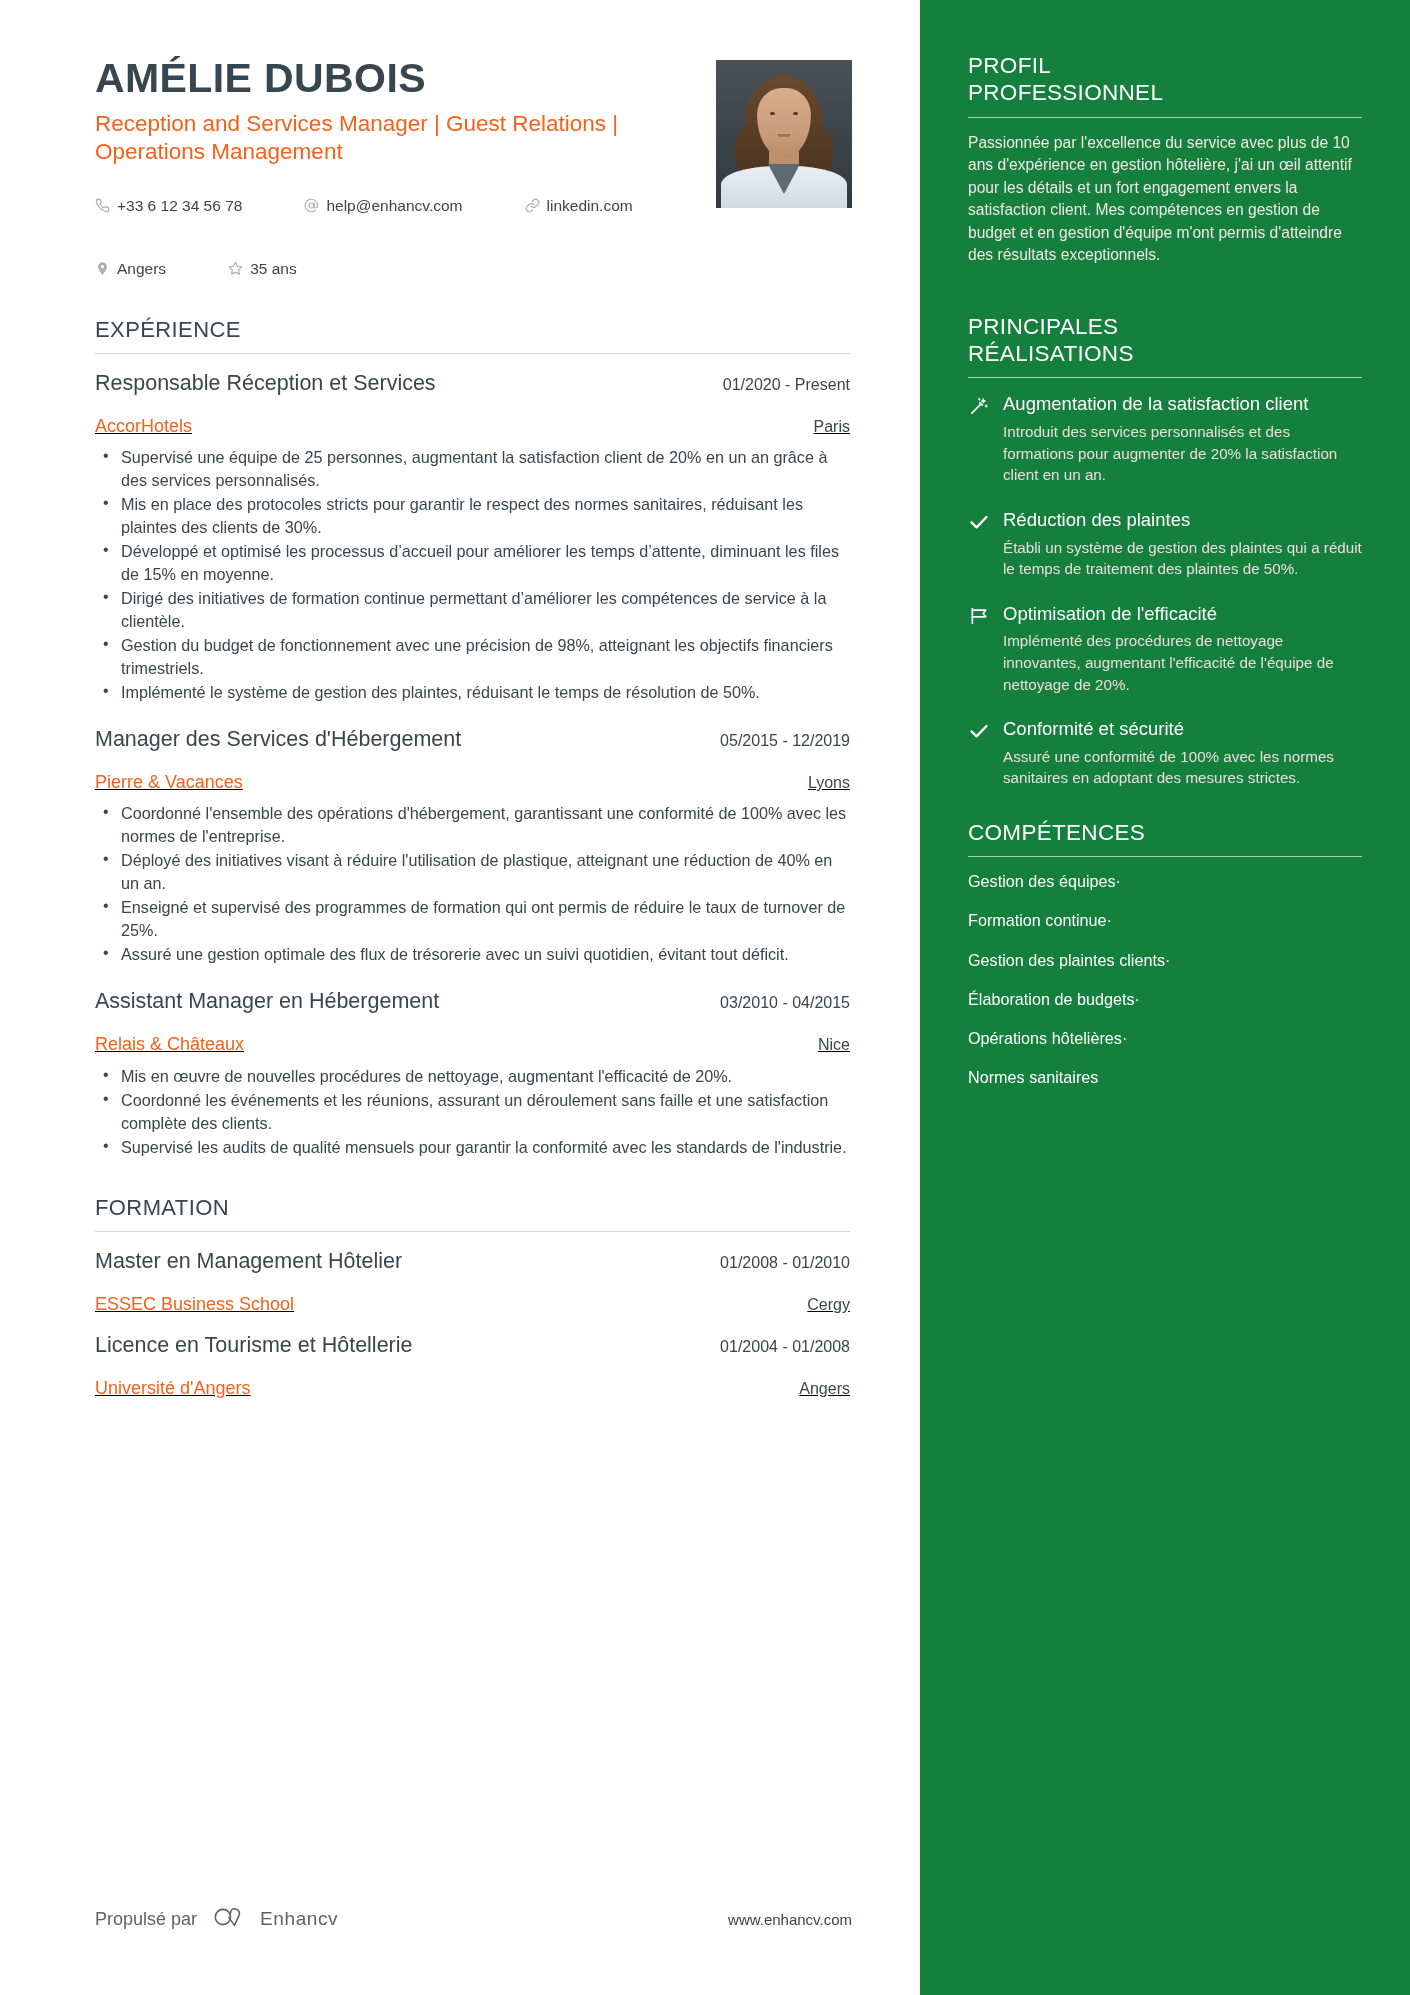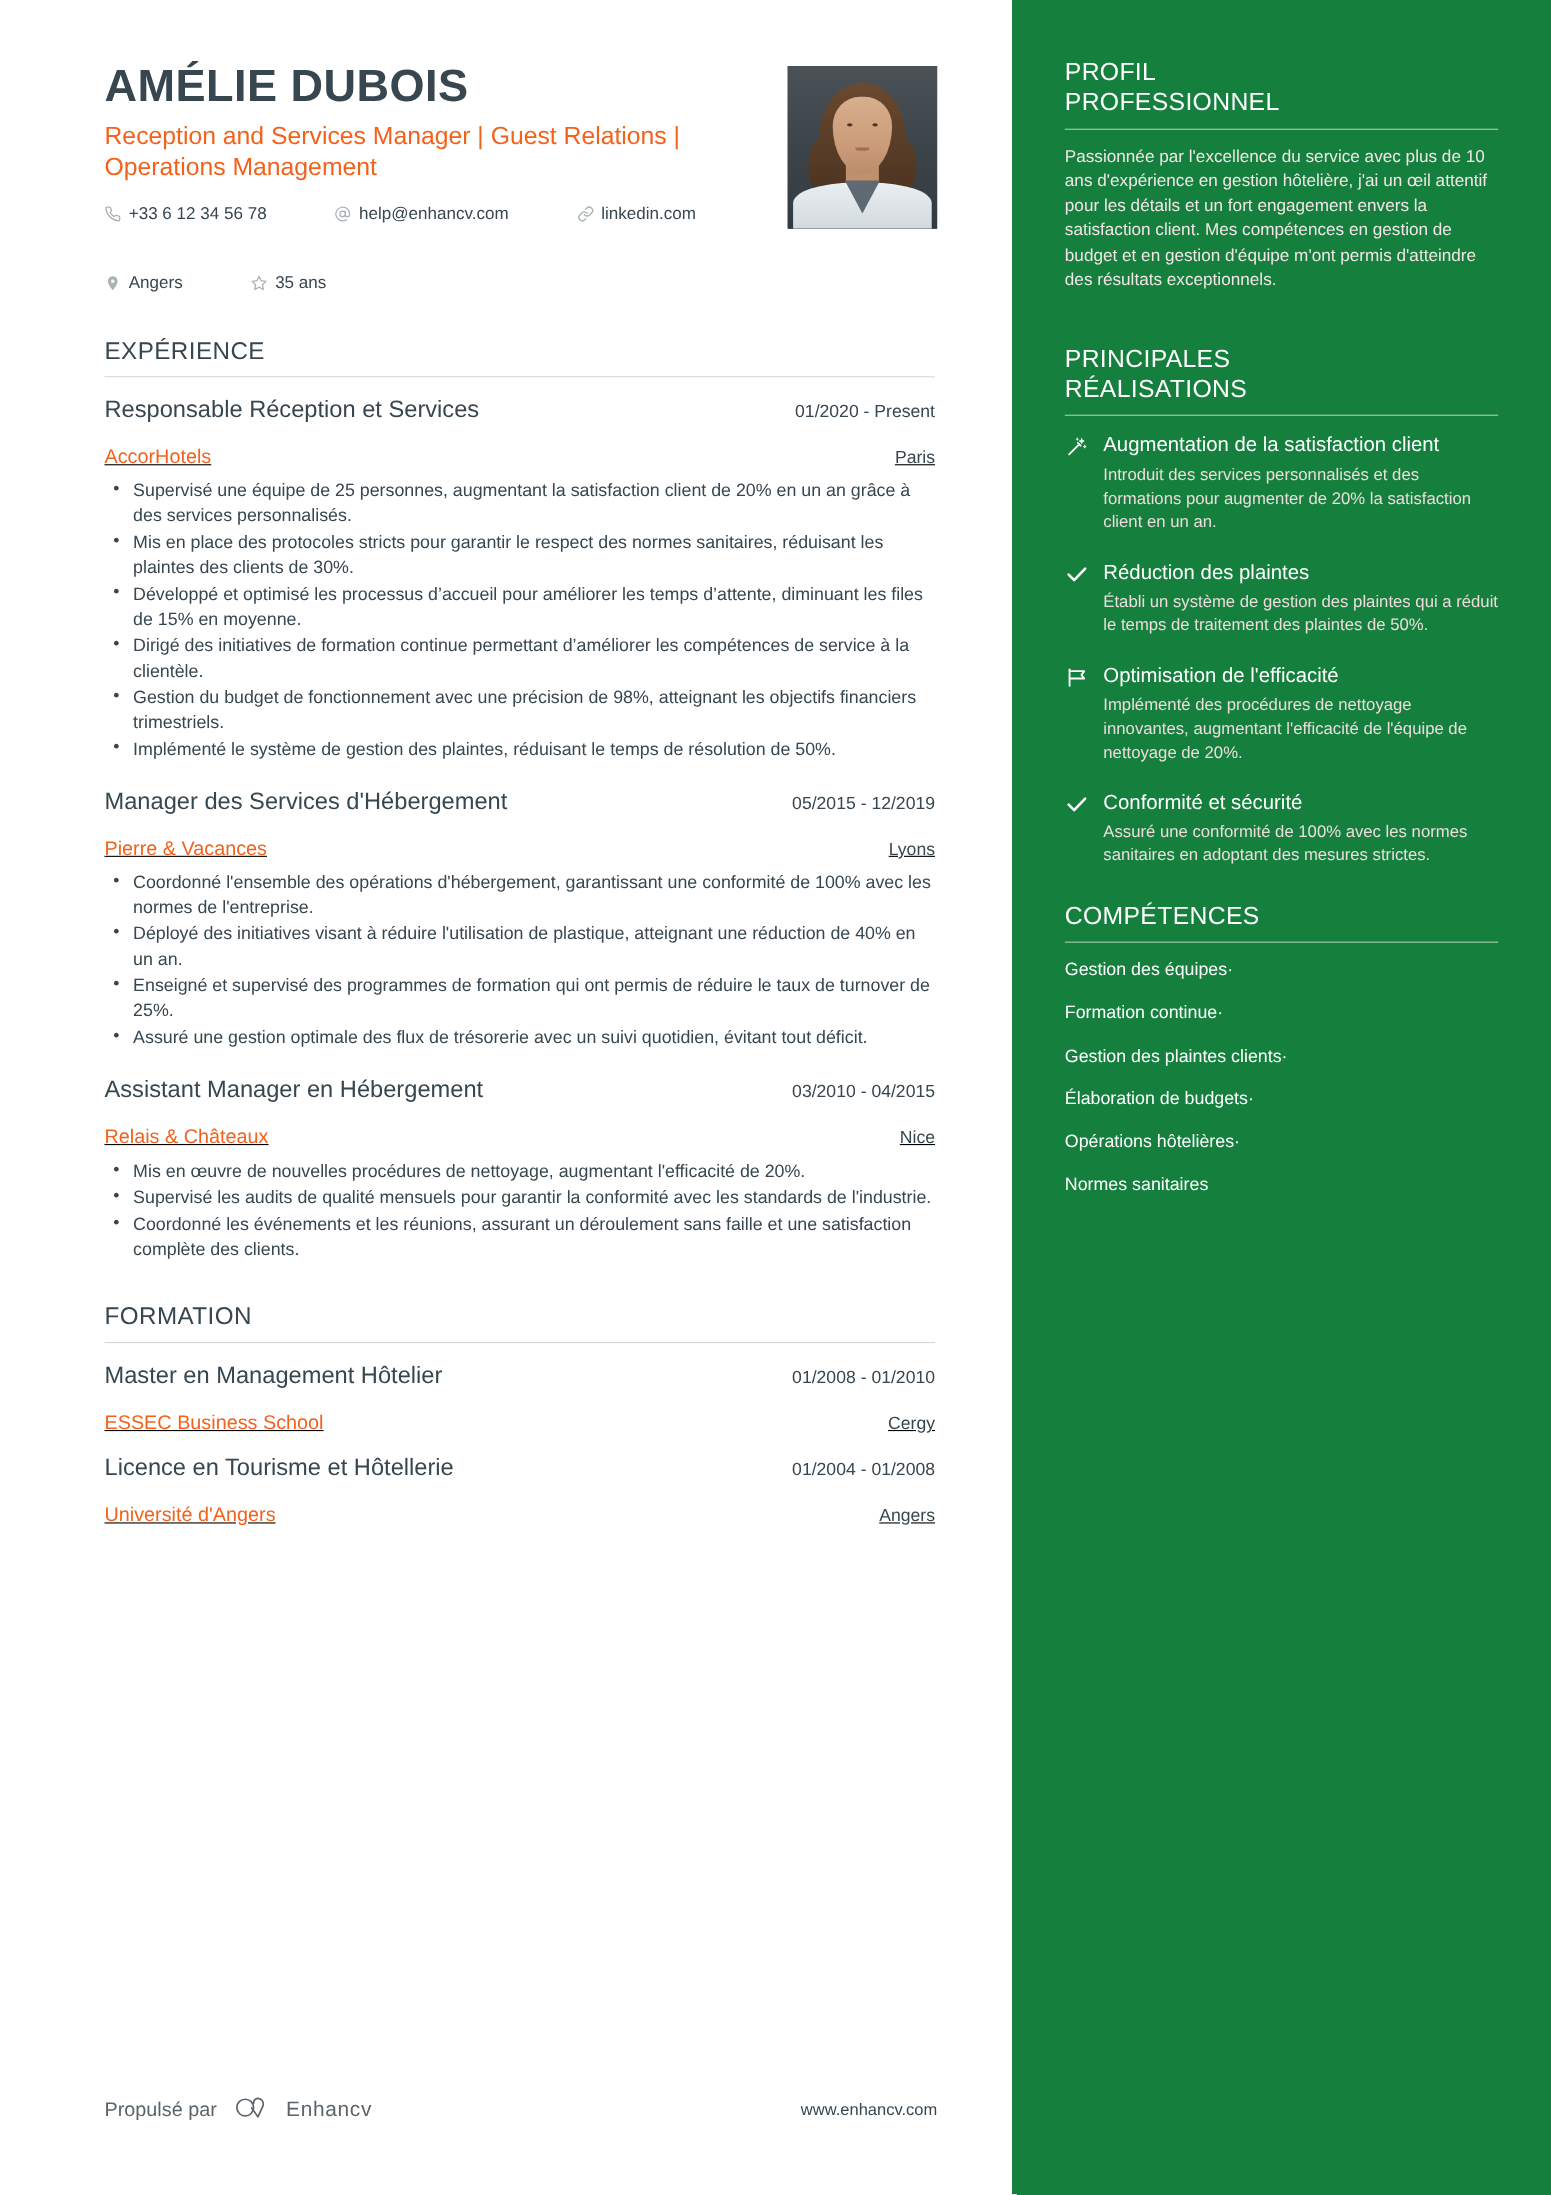--- a/index.html
+++ b/index.html
@@ -34,21 +34,21 @@
     letter-spacing: 0.4px;
     color: #37464f;
     line-height: 1.12;
     margin-bottom: 8px;
   }
   .headline {
     font-size: 22.5px;
     color: #f4611a;
     line-height: 1.27;
     font-weight: 400;
-    margin-bottom: 16px;
+    margin-bottom: 27px;
     max-width: 600px;
   }
 
   .contact {
     display: flex;
     flex-wrap: wrap;
     max-width: 560px;
     row-gap: 6px;
     gap: 40px;
   }
@@ -439,22 +439,22 @@
         <div class="entry-head">
           <div class="entry-title">Assistant Manager en Hébergement</div>
           <div class="entry-date">03/2010 - 04/2015</div>
         </div>
         <div class="entry-sub">
           <div class="entry-org">Relais &amp; Châteaux</div>
           <div class="entry-loc">Nice</div>
         </div>
         <ul class="bullets">
           <li>Mis en œuvre de nouvelles procédures de nettoyage, augmentant l'efficacité de 20%.</li>
+          <li>Coordonné les événements et les réunions, assurant un déroulement sans faille et une satisfaction complète des clients.</li>
           <li>Supervisé les audits de qualité mensuels pour garantir la conformité avec les standards de l'industrie.</li>
-          <li>Coordonné les événements et les réunions, assurant un déroulement sans faille et une satisfaction complète des clients.</li>
         </ul>
       </div>
     </div>
 
     <div class="section">
       <div class="sec-title">FORMATION</div>
       <div class="sec-rule"></div>
 
       <div class="edu-entry">
         <div class="entry-head">

